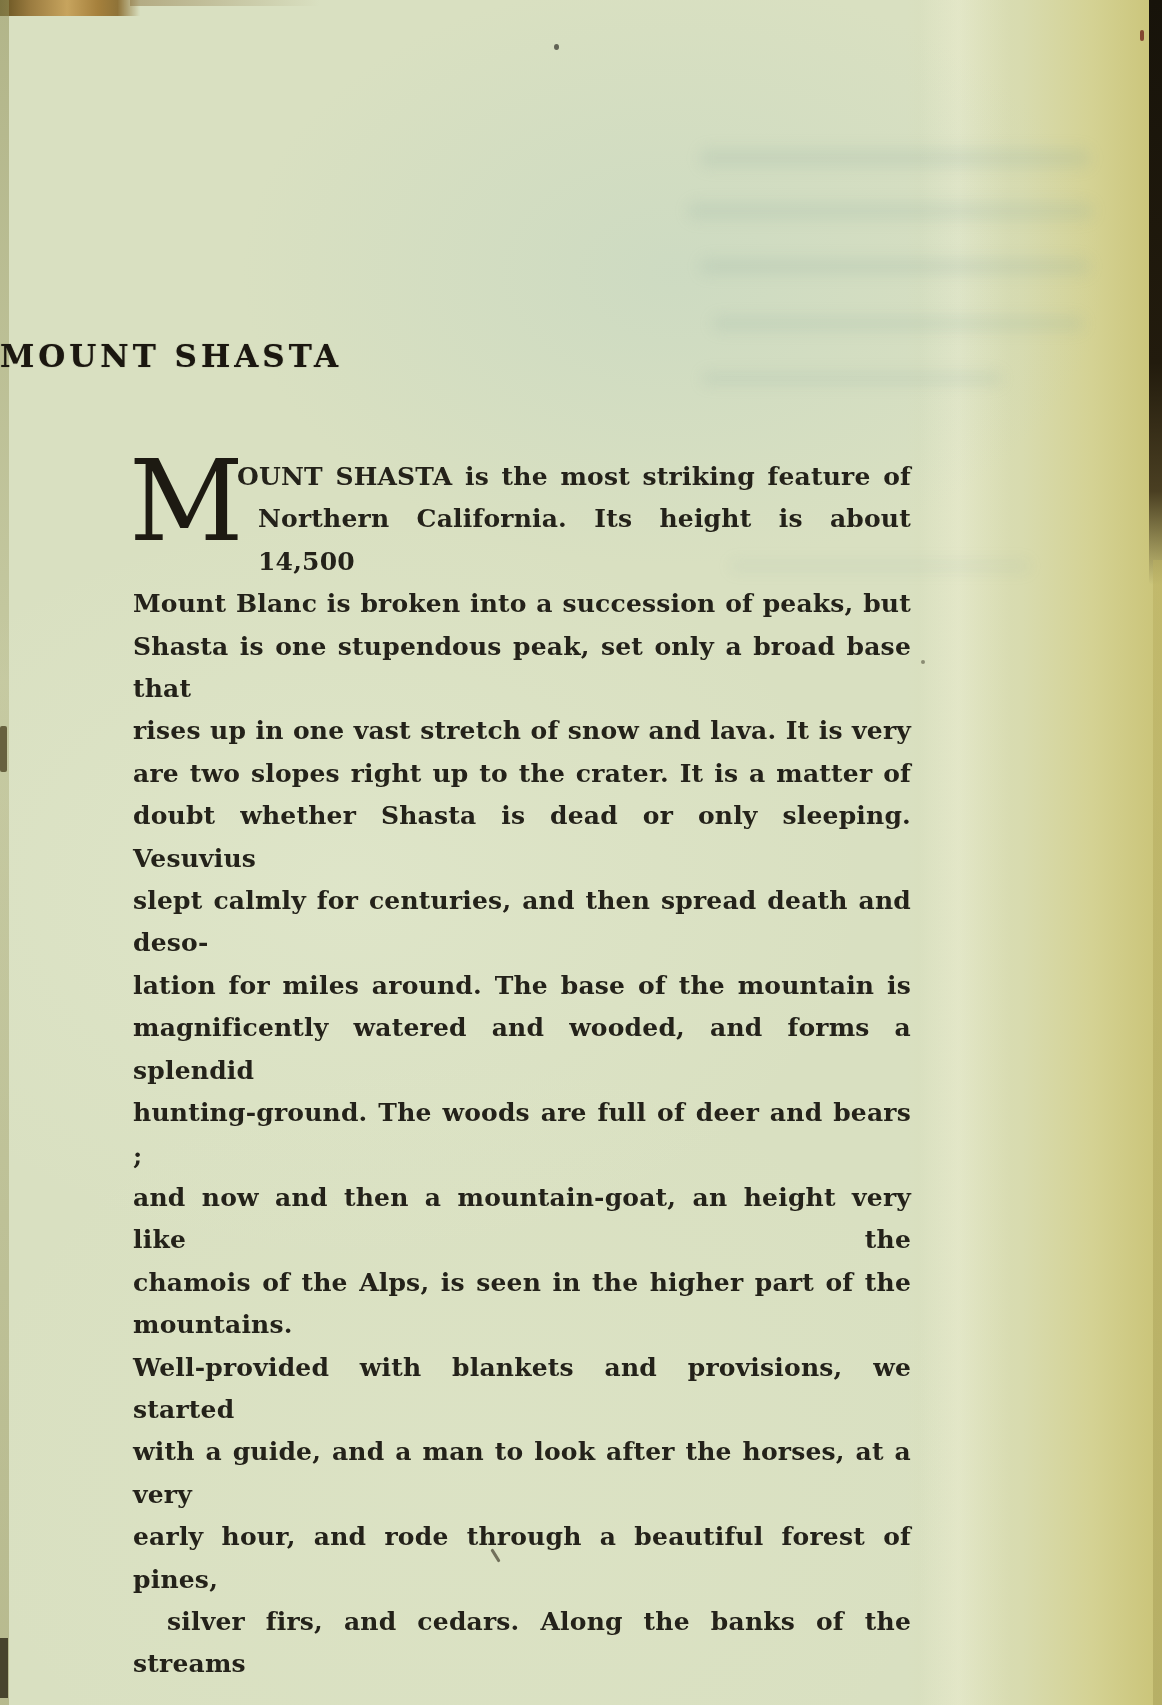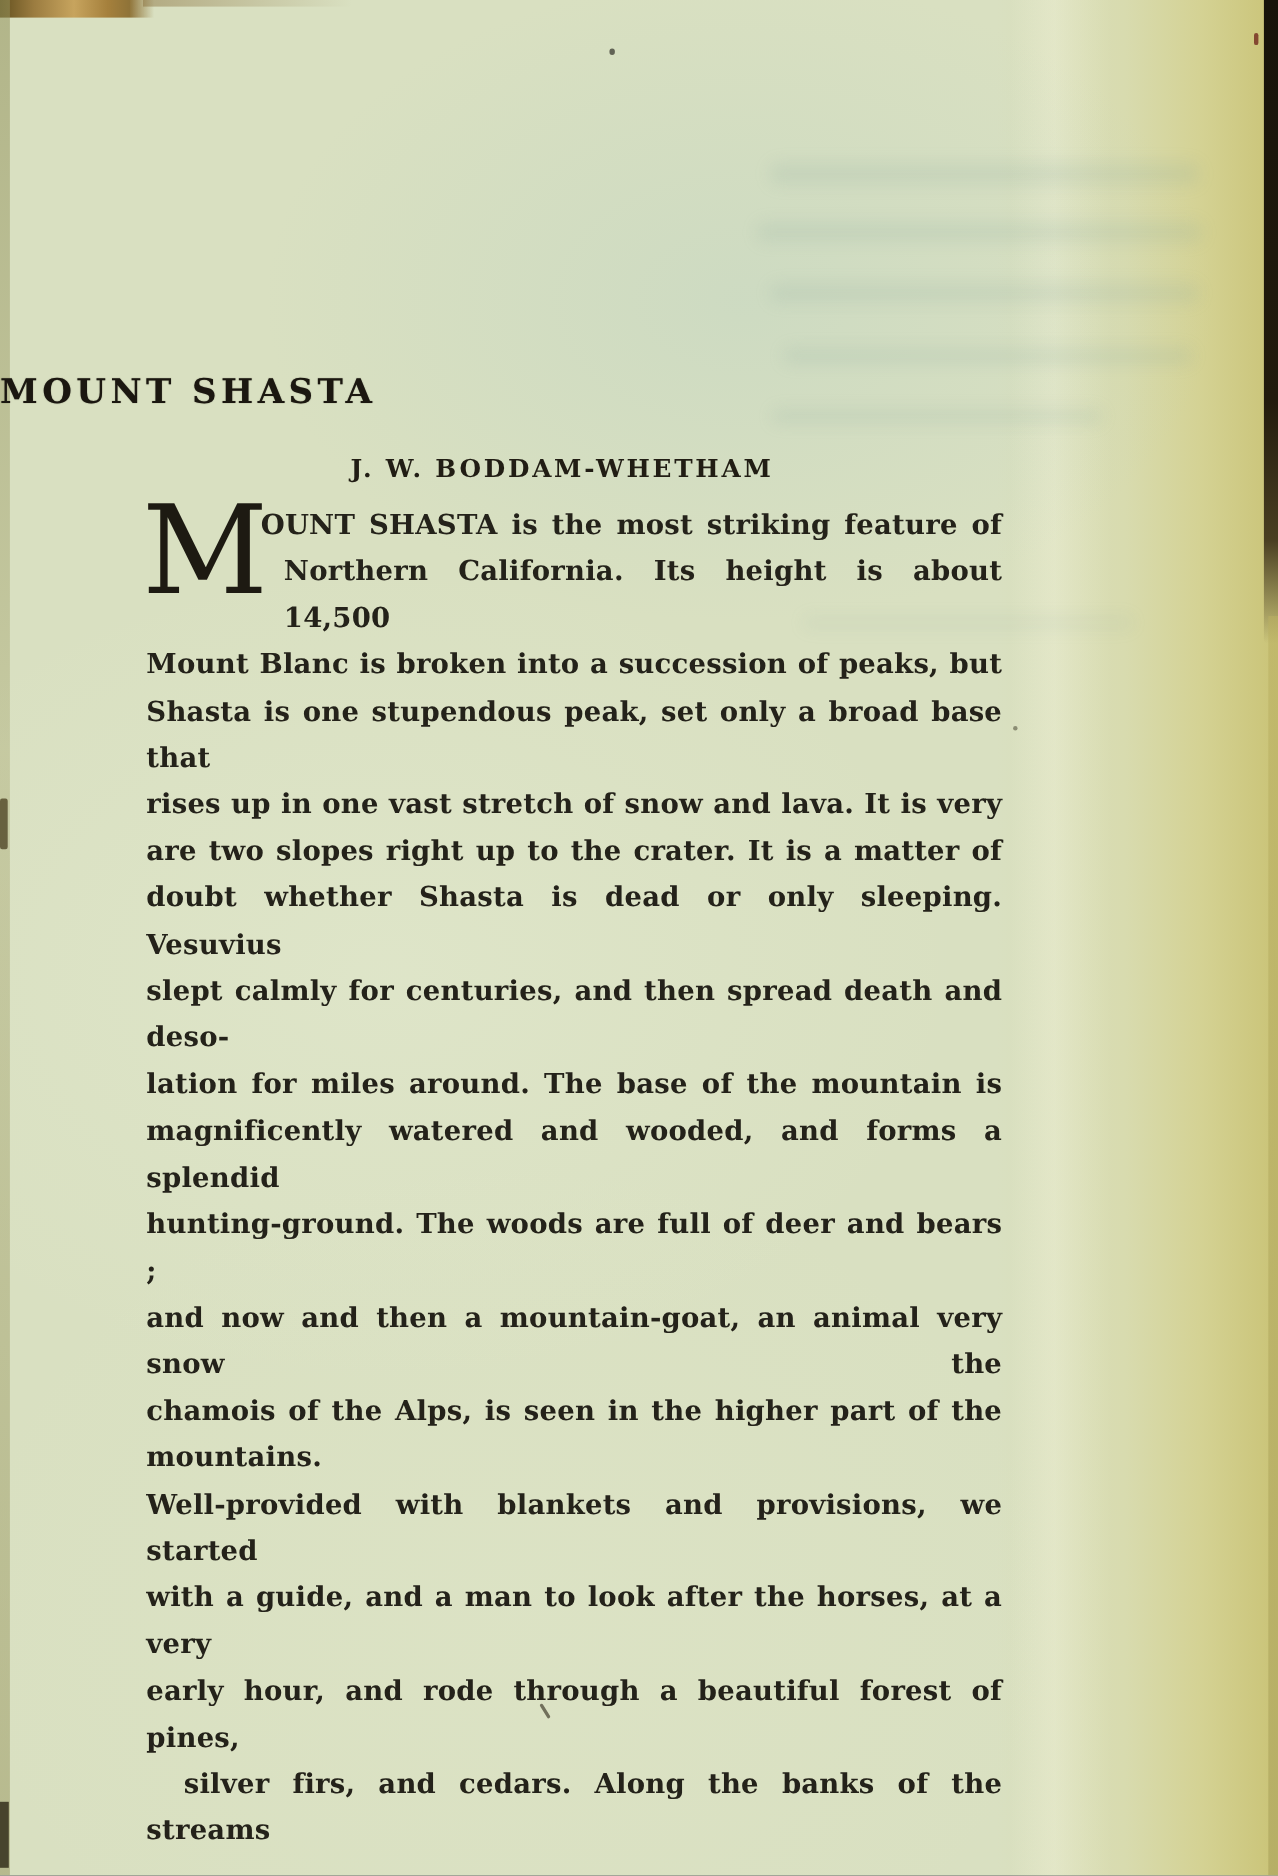--- a/index.html
+++ b/index.html
@@ -117,40 +117,39 @@
   <div class="ghost g4"></div>
   <div class="ghost g5"></div>
   <div class="ghost g6"></div>
 
   <div class="speck-dot"></div>
   <div class="speck-red"></div>
   <div class="speck-tick"></div>
   <div class="speck-dot2"></div>
 
   <div class="title">MOUNT SHASTA</div>
-  <div class="author">J. W. BODDAM-WHETHAM</div>
 
   <div class="textblock">
     <span class="dropcap">M</span>
     <div class="sp1"></div>
     <div class="sp2"></div>
     <div class="lines">
 
     <div class="line">OUNT SHASTA is the most striking feature of</div>
         <div class="line">Northern California.  Its height is about 14,500</div>
         <div class="line">Mount Blanc is broken into a succession of peaks, but</div>
         <div class="line">Shasta is one stupendous peak, set only a broad base that</div>
         <div class="line">rises up in one vast stretch of snow and lava.  It is very</div>
         <div class="line">are two slopes right up to the crater.  It is a matter of</div>
         <div class="line">doubt whether Shasta is dead or only sleeping.  Vesuvius</div>
         <div class="line">slept calmly for centuries, and then spread death and deso-</div>
         <div class="line">lation for miles around.  The base of the mountain is</div>
         <div class="line">magnificently watered and wooded, and forms a splendid</div>
         <div class="line">hunting-ground.  The woods are full of deer and bears ;</div>
-        <div class="line">and now and then a mountain-goat, an animal very snow the</div>
+        <div class="line">and now and then a mountain-goat, an height very like the</div>
         <div class="line">chamois of the Alps, is seen in the higher part of the</div>
         <div class="line">mountains.</div>
         <div class="line">Well-provided with blankets and provisions, we started</div>
         <div class="line">with a guide, and a man to look after the horses, at a very</div>
         <div class="line">early hour, and rode through a beautiful forest of pines,</div>
         <div class="line">silver firs, and cedars.  Along the banks of the streams</div>
       </div>
   </div>
 
 </div>

